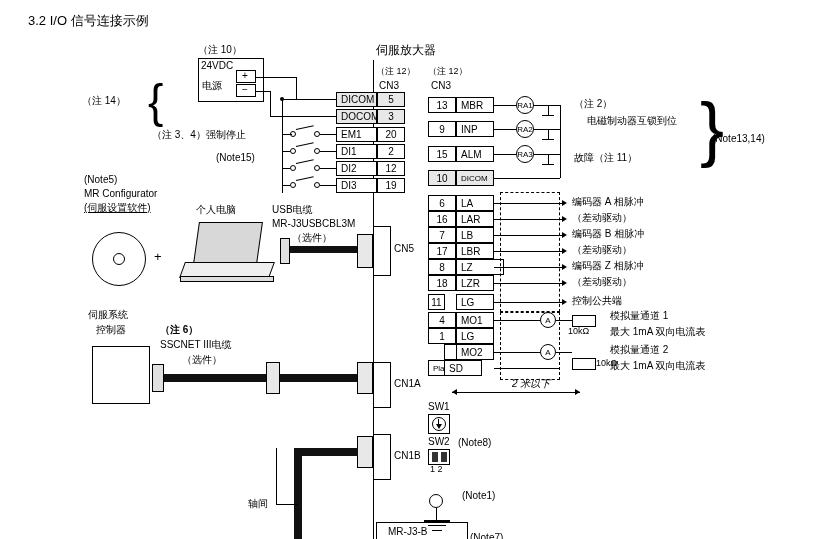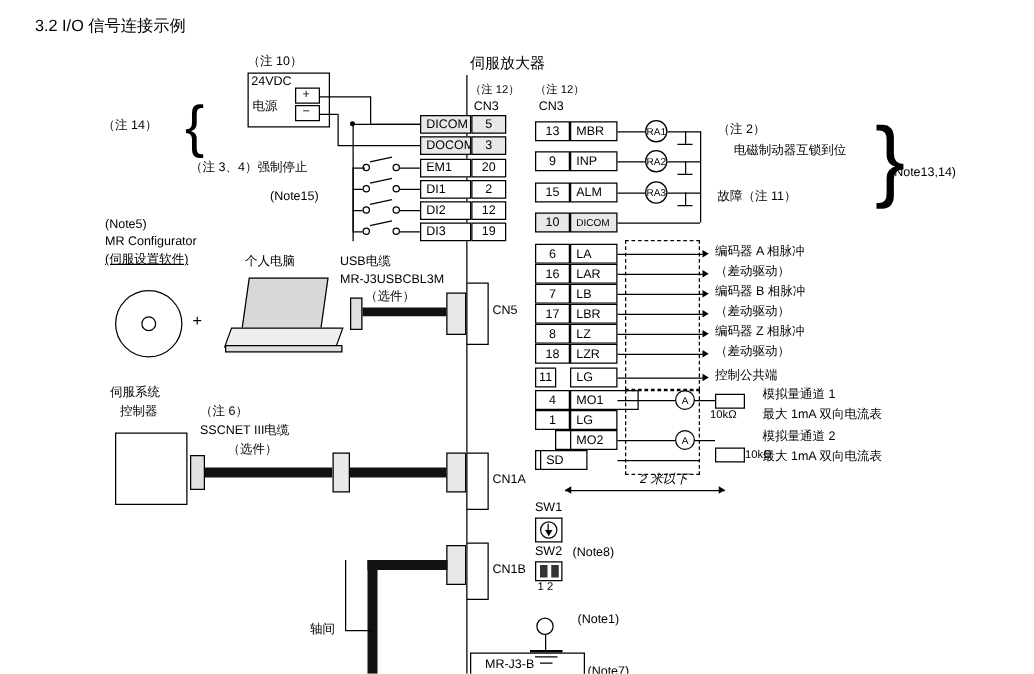--- a/index.html
+++ b/index.html
@@ -161,33 +161,33 @@
   <div>
     <div class="cell" style="left:428px;top:195px;width:28px;height:16px;">6</div>
     <div class="cell cellL" style="left:456px;top:195px;width:38px;height:16px;">LA</div>
     <div class="cell" style="left:428px;top:211px;width:28px;height:16px;">16</div>
     <div class="cell cellL" style="left:456px;top:211px;width:38px;height:16px;">LAR</div>
     <div class="cell" style="left:428px;top:227px;width:28px;height:16px;">7</div>
     <div class="cell cellL" style="left:456px;top:227px;width:38px;height:16px;">LB</div>
     <div class="cell" style="left:428px;top:243px;width:28px;height:16px;">17</div>
     <div class="cell cellL" style="left:456px;top:243px;width:38px;height:16px;">LBR</div>
     <div class="cell" style="left:428px;top:259px;width:28px;height:16px;">8</div>
-    <div class="cell cellL" style="left:456px;top:259px;width:38px;height:16px;text-align:center;">LZ</div>
+    <div class="cell cellL" style="left:456px;top:259px;width:48px;height:16px;text-align:center;">LZ</div>
     <div class="cell" style="left:428px;top:275px;width:28px;height:16px;">18</div>
     <div class="cell cellL" style="left:456px;top:275px;width:38px;height:16px;">LZR</div>
     <div class="cell" style="left:428px;top:294px;width:17px;height:16px;">11</div>
     <div class="cell cellL" style="left:456px;top:294px;width:38px;height:16px;">LG</div>
     <div class="cell" style="left:428px;top:312px;width:28px;height:16px;">4</div>
-    <div class="cell cellL" style="left:456px;top:312px;width:55px;height:16px;text-align:center;">MO1</div>
+    <div class="cell cellL" style="left:456px;top:312px;width:38px;height:16px;text-align:center;">MO1</div>
     <div class="cell" style="left:428px;top:328px;width:28px;height:16px;">1</div>
     <div class="cell cellL" style="left:456px;top:328px;width:38px;height:16px;">LG</div>
     <div class="cell" style="left:444px;top:344px;width:40px;height:16px;">14</div>
     <div class="cell cellL" style="left:456px;top:344px;width:38px;height:16px;">MO2</div>
     <div class="cell" style="left:428px;top:360px;width:28px;height:16px;font-size:8px;">Plate</div>
-    <div class="cell cellL" style="left:432px;top:360px;width:38px;height:16px;">SD</div>
+    <div class="cell cellL" style="left:444px;top:360px;width:38px;height:16px;">SD</div>
   </div>
 
   <div class="dashbox" style="left:500px;top:192px;width:60px;height:120px;"></div>
   <div class="dashbox" style="left:500px;top:312px;width:60px;height:68px;"></div>
 
   <div class="ln hl" style="left:494px;top:203px;width:68px;"></div>
   <div class="arrowR" style="left:562px;top:200px;"></div>
   <div class="ln hl" style="left:494px;top:219px;width:68px;"></div>
   <div class="arrowR" style="left:562px;top:216px;"></div>
   <div class="ln hl" style="left:494px;top:235px;width:68px;"></div>
@@ -252,21 +252,21 @@
   <div class="cable" style="left:290px;top:246px;width:74px;height:7px;"></div>
   <div class="conn" style="left:357px;top:234px;width:16px;height:34px;background:#e8e8e8;"></div>
 
   <div class="box" style="left:373px;top:226px;width:18px;height:50px;background:#fff;"></div>
   <div class="t s10" style="left:394px;top:243px;">CN5</div>
 
   <div class="t s10" style="left:88px;top:309px;">伺服系统</div>
   <div class="t s10" style="left:96px;top:324px;">控制器</div>
   <div class="box" style="left:92px;top:346px;width:58px;height:58px;"></div>
 
-  <div class="t s10" style="left:160px;top:324px;">（注 6）</div>
+  <div class="t s10" style="left:160px;top:324px;font-weight:bold;">（注 6）</div>
   <div class="t s10" style="left:160px;top:339px;">SSCNET III电缆</div>
   <div class="t s10" style="left:182px;top:354px;">（选件）</div>
 
   <div class="conn" style="left:152px;top:364px;width:12px;height:28px;background:#e0e0e0;"></div>
   <div class="cable" style="left:164px;top:374px;width:102px;height:8px;"></div>
   <div class="conn" style="left:266px;top:362px;width:14px;height:32px;background:#e8e8e8;"></div>
   <div class="cable" style="left:280px;top:374px;width:80px;height:8px;"></div>
   <div class="conn" style="left:357px;top:362px;width:16px;height:32px;background:#e8e8e8;"></div>
 
   <div class="box" style="left:373px;top:362px;width:18px;height:46px;background:#fff;"></div>

